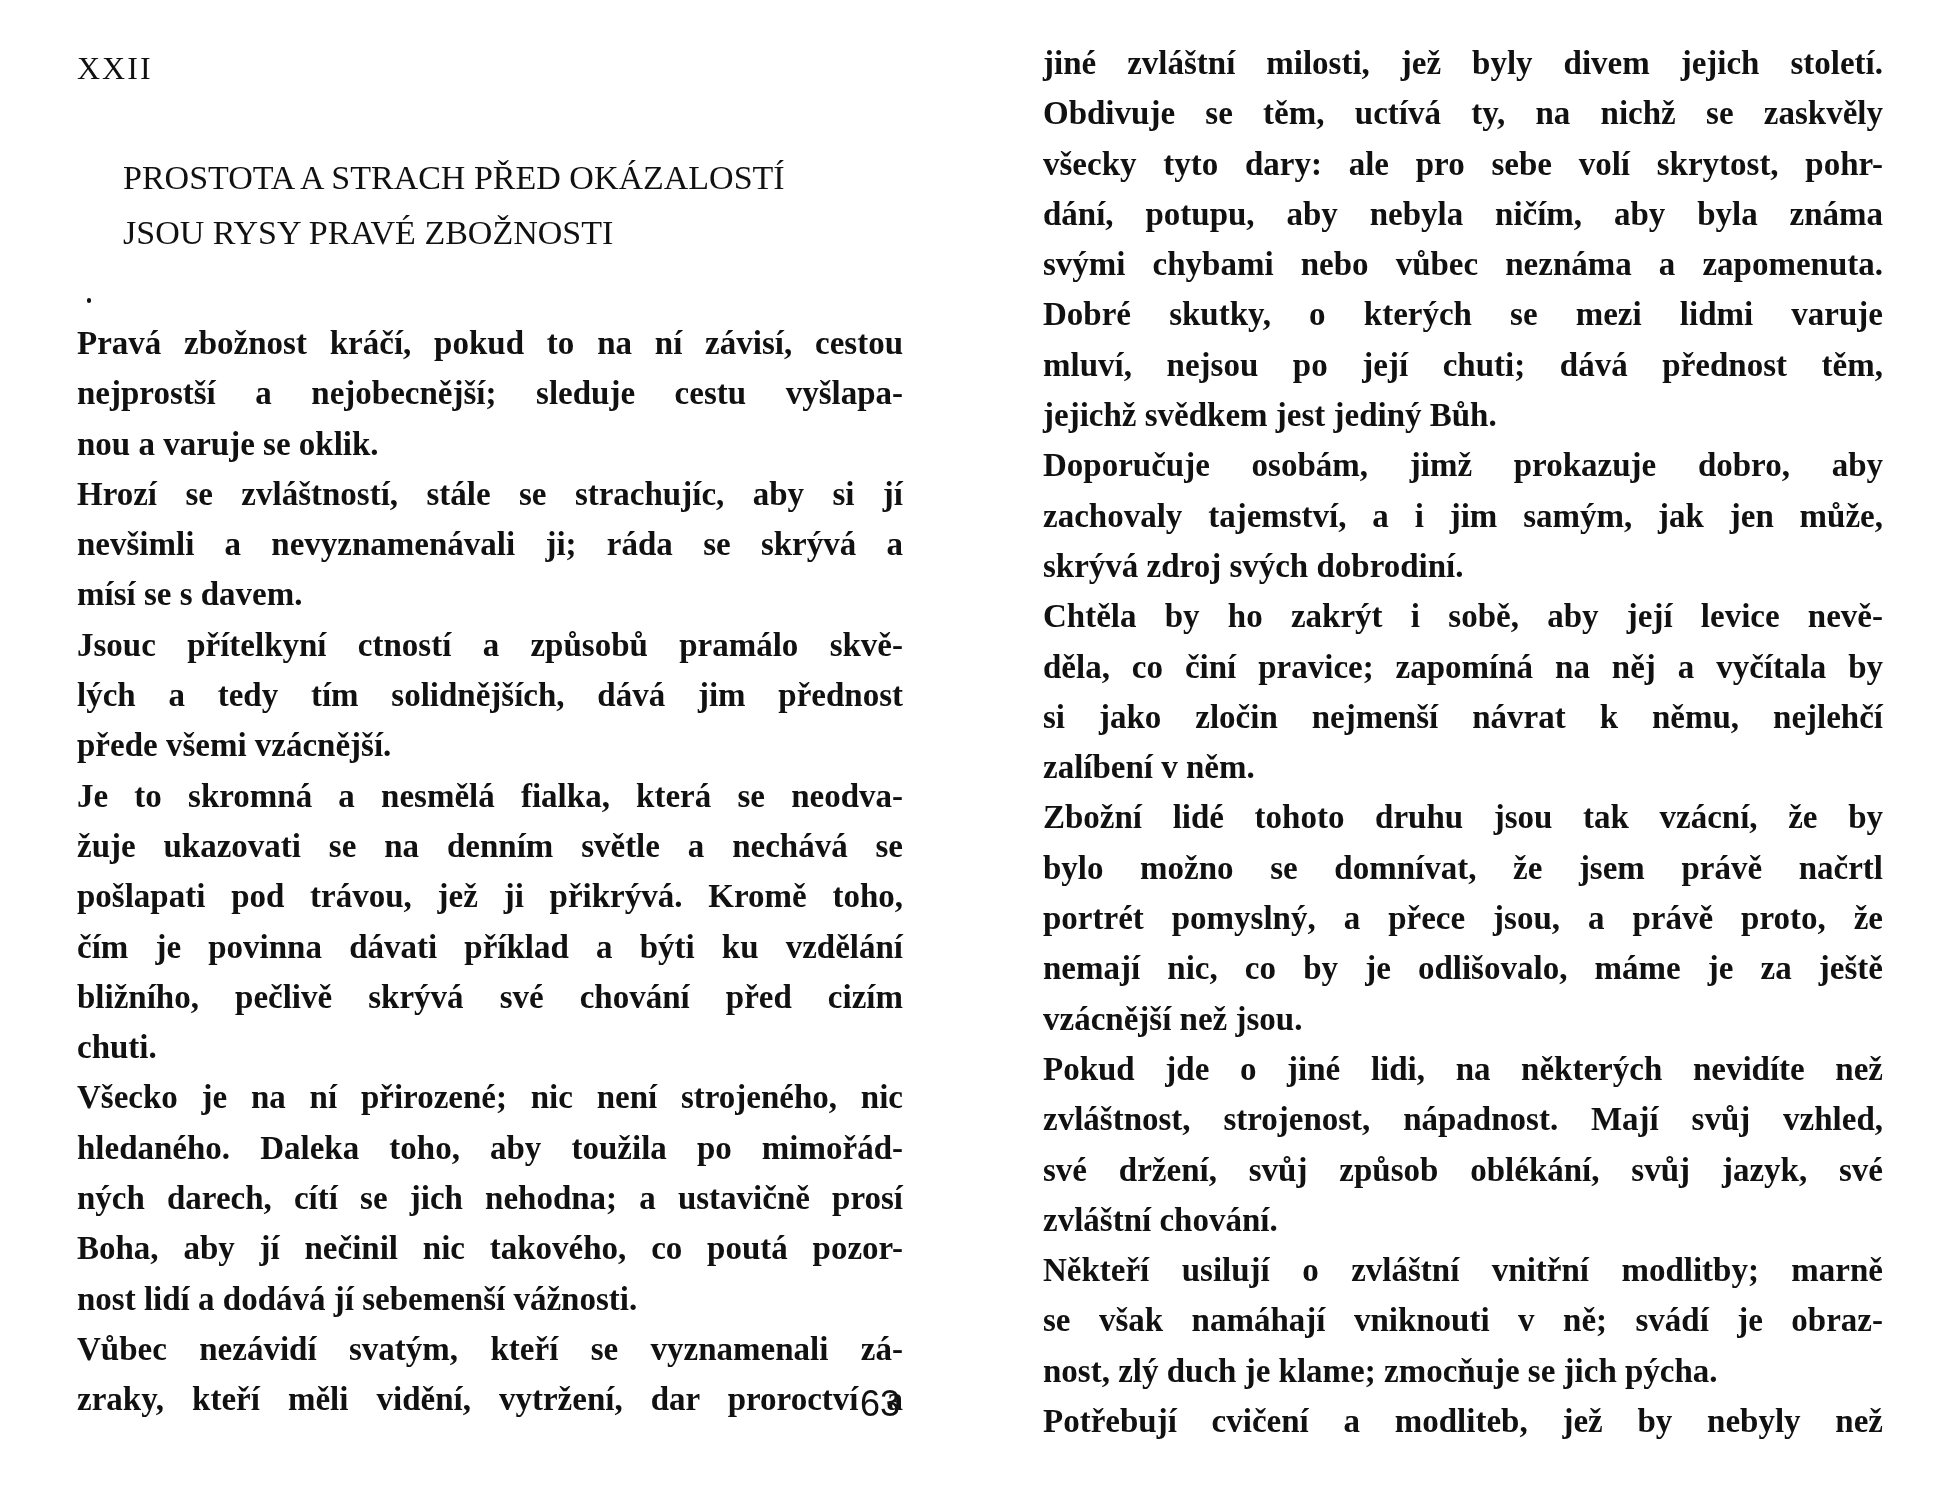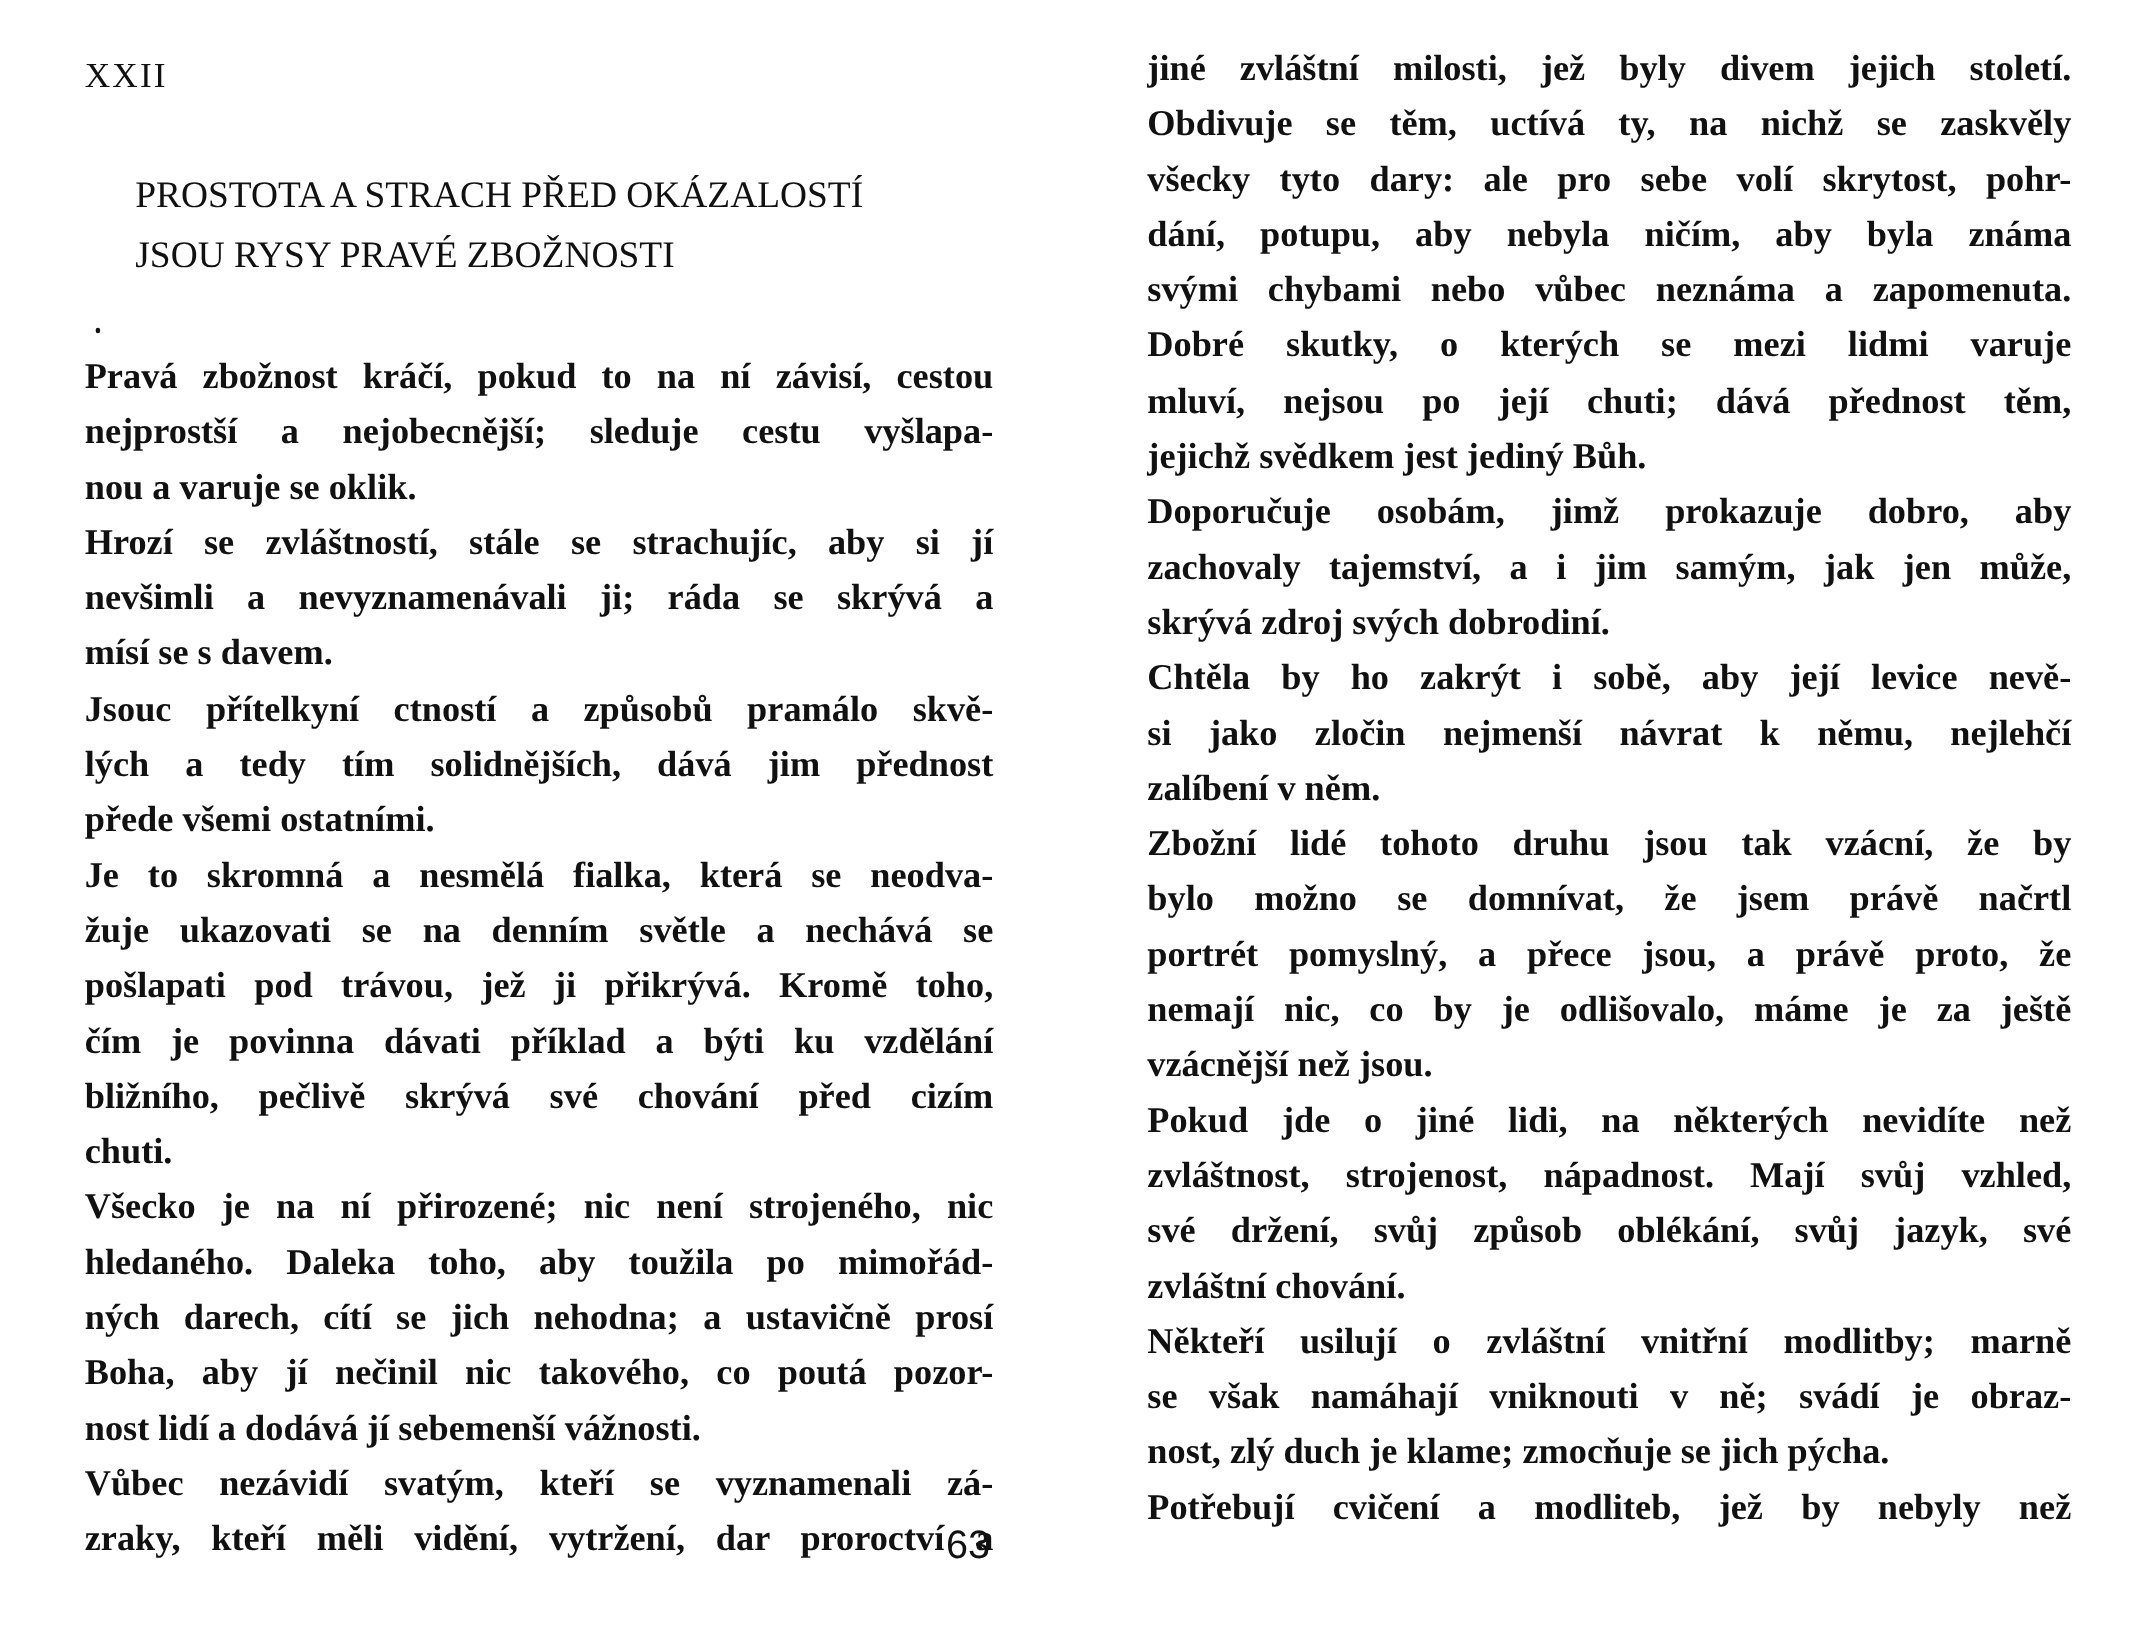--- a/index.html
+++ b/index.html
@@ -35,21 +35,21 @@
   <div class="stray-dot"></div>
   <div class="col col-left" id="col-left">
       <div class="line">Pravá zbožnost kráčí, pokud to na ní závisí, cestou</div>
       <div class="line">nejprostší a nejobecnější; sleduje cestu vyšlapa-</div>
       <div class="line last">nou a varuje se oklik.</div>
       <div class="line">Hrozí se zvláštností, stále se strachujíc, aby si jí</div>
       <div class="line">nevšimli a nevyznamenávali ji; ráda se skrývá a</div>
       <div class="line last">mísí se s davem.</div>
       <div class="line">Jsouc přítelkyní ctností a způsobů pramálo skvě-</div>
       <div class="line">lých a tedy tím solidnějších, dává jim přednost</div>
-      <div class="line last">přede všemi ostatními.</div>
+      <div class="line last">přede všemi vzácnější.</div>
       <div class="line">Je to skromná a nesmělá fialka, která se neodva-</div>
       <div class="line">žuje ukazovati se na denním světle a nechává se</div>
       <div class="line">pošlapati pod trávou, jež ji přikrývá. Kromě toho,</div>
       <div class="line">čím je povinna dávati příklad a býti ku vzdělání</div>
       <div class="line">bližního, pečlivě skrývá své chování před cizím</div>
       <div class="line last">chuti.</div>
       <div class="line">Všecko je na ní přirozené; nic není strojeného, nic</div>
       <div class="line">hledaného. Daleka toho, aby toužila po mimořád-</div>
       <div class="line">ných darech, cítí se jich nehodna; a ustavičně prosí</div>
       <div class="line">Boha, aby jí nečinil nic takového, co poutá pozor-</div>
@@ -69,20 +69,21 @@
     <div class="line">všecky tyto dary: ale pro sebe volí skrytost, pohr-</div>
     <div class="line">dání, potupu, aby nebyla ničím, aby byla známa</div>
     <div class="line">svými chybami nebo vůbec neznáma a zapomenuta.</div>
     <div class="line">Dobré skutky, o kterých se mezi lidmi varuje</div>
     <div class="line">mluví, nejsou po její chuti; dává přednost těm,</div>
     <div class="line last">jejichž svědkem jest jediný Bůh.</div>
     <div class="line">Doporučuje osobám, jimž prokazuje dobro, aby</div>
     <div class="line">zachovaly tajemství, a i jim samým, jak jen může,</div>
     <div class="line last">skrývá zdroj svých dobrodiní.</div>
     <div class="line">Chtěla by ho zakrýt i sobě, aby její levice nevě-</div>
+    <div class="line">děla, co činí pravice; zapomíná na něj a vyčítala by</div>
     <div class="line">si jako zločin nejmenší návrat k němu, nejlehčí</div>
     <div class="line last">zalíbení v něm.</div>
     <div class="line">Zbožní lidé tohoto druhu jsou tak vzácní, že by</div>
     <div class="line">bylo možno se domnívat, že jsem právě načrtl</div>
     <div class="line">portrét pomyslný, a přece jsou, a právě proto, že</div>
     <div class="line">nemají nic, co by je odlišovalo, máme je za ještě</div>
     <div class="line last">vzácnější než jsou.</div>
     <div class="line">Pokud jde o jiné lidi, na některých nevidíte než</div>
     <div class="line">zvláštnost, strojenost, nápadnost. Mají svůj vzhled,</div>
     <div class="line">své držení, svůj způsob oblékání, svůj jazyk, své</div>

